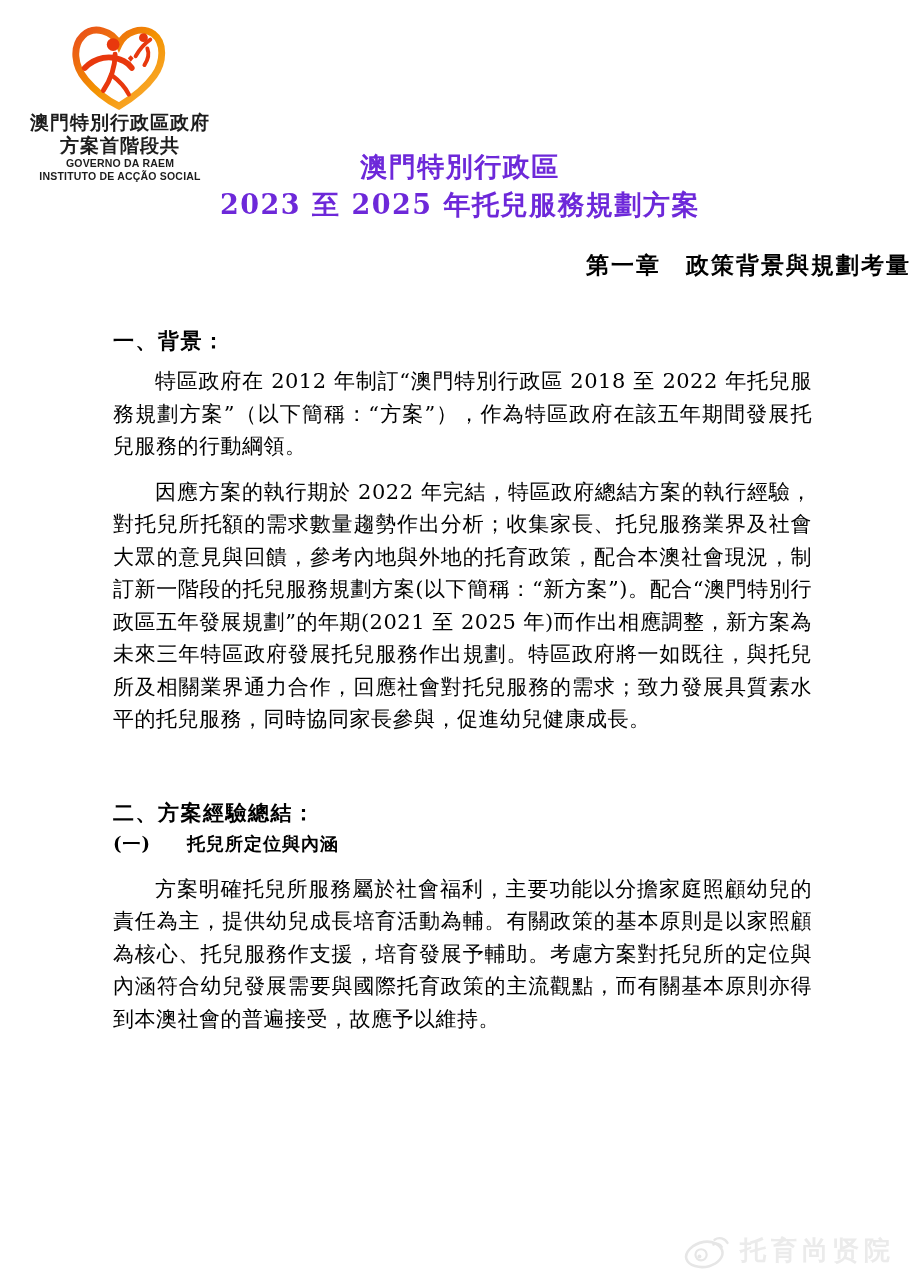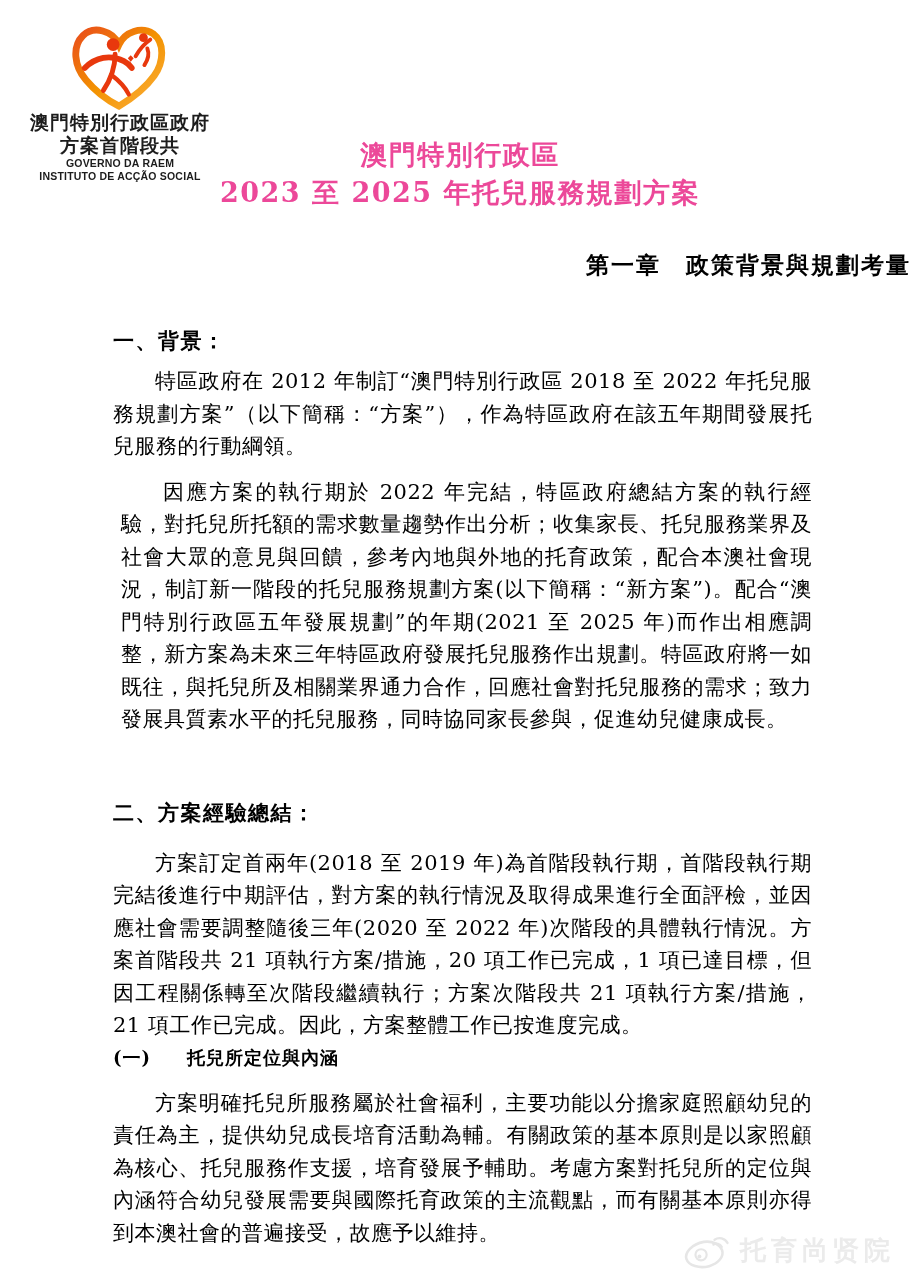--- a/index.html
+++ b/index.html
@@ -17,24 +17,24 @@
   }
   .agency {
     position:absolute; left:12px; top:111px; width:216px;
     text-align:center;
     font-family:"Liberation Sans","DejaVu Sans",sans-serif;
     font-weight:bold; color:#1c1c1c;
   }
   .agency .zh { font-size:19px; line-height:23px; letter-spacing:1px; }
   .agency .pt { font-size:10.5px; line-height:13px; letter-spacing:0.2px; }
   .title-block {
-    position:absolute; top:136px; left:130px; width:660px;
+    position:absolute; top:148px; left:130px; width:660px;
     text-align:center;
     font-weight:bold; font-size:27px; line-height:38px;
-    letter-spacing:1.5px; color:#ec4899;
+    letter-spacing:1.5px; color:#6d28d9;
   }
   .chapter {
     position:absolute; top:250px; left:0; width:100%;
     text-align:right;
     font-weight:bold; font-size:23px; line-height:30px;
     letter-spacing:2px; color:#000;
   }
   .content {
     position:absolute; top:322px; left:113px; width:699px;
     font-size:21px; color:#000;
@@ -45,21 +45,21 @@
   }
   .sec-heading.first { margin-top:4px; }
   .sec-heading.second { margin-top:62px; }
   .content p {
     line-height:32.5px;
     text-align:justify;
     text-indent:2em;
     letter-spacing:0.5px;
   }
   p.para-1 { margin-top:9px; }
-  p.para-2 { margin-top:13px;margin-left:8px; }
+  p.para-2 { margin-top:13px; }
   p.para-3 { margin-top:19px; }
   p.para-4 { margin-top:14px; }
   .subsec-heading {
     font-weight:bold; font-size:18px; line-height:30px;
     margin-top:1px; letter-spacing:1px;
   }
   .subsec-heading .num { display:inline-block; }
   .subsec-heading .ttl { display:inline-block; margin-left:36px; }
   .watermark {
     position:absolute; right:16px; bottom:8px;
@@ -109,21 +109,20 @@
 
 <div class="chapter">第一章　政策背景與規劃考量</div>
 
 <div class="content">
 
   <div class="sec-heading first">一、背景：</div>
   <p class="para-1">特區政府在 2012 年制訂“澳門特別行政區 2018 至 2022 年托兒服務規劃方案”（以下簡稱：“方案”），作為特區政府在該五年期間發展托兒服務的行動綱領。</p>
   <p class="para-2">因應方案的執行期於 2022 年完結，特區政府總結方案的執行經驗，對托兒所托額的需求數量趨勢作出分析；收集家長、托兒服務業界及社會大眾的意見與回饋，參考內地與外地的托育政策，配合本澳社會現況，制訂新一階段的托兒服務規劃方案(以下簡稱：“新方案”)。配合“澳門特別行政區五年發展規劃”的年期(2021 至 2025 年)而作出相應調整，新方案為未來三年特區政府發展托兒服務作出規劃。特區政府將一如既往，與托兒所及相關業界通力合作，回應社會對托兒服務的需求；致力發展具質素水平的托兒服務，同時協同家長參與，促進幼兒健康成長。</p>
 
   <div class="sec-heading second">二、方案經驗總結：</div>
-  <p class="para-3">方案訂定首兩年(2018 至 2019 年)為首階段執行期，首階段執行期完結後進行中期評估，對方案的執行情況及取得成果進行全面評檢，並因應社會需要調整隨後三年(2020 至 2022 年)次階段的具體執行情況。方案首階段共 21 項執行方案/措施，20 項工作已完成，1 項已達目標，但因工程關係轉至次階段繼續執行；方案次階段共 21 項執行方案/措施，21 項工作已完成。因此，方案整體工作已按進度完成。</p>
 
   <div class="subsec-heading">
     <span class="num">(一)</span><span class="ttl">托兒所定位與內涵</span>
   </div>
   <p class="para-4">方案明確托兒所服務屬於社會福利，主要功能以分擔家庭照顧幼兒的責任為主，提供幼兒成長培育活動為輔。有關政策的基本原則是以家照顧為核心、托兒服務作支援，培育發展予輔助。考慮方案對托兒所的定位與內涵符合幼兒發展需要與國際托育政策的主流觀點，而有關基本原則亦得到本澳社會的普遍接受，故應予以維持。</p>
 
 </div>
 
 <div class="watermark">
   <svg viewBox="0 0 46 38" width="50" height="41" aria-hidden="true">

